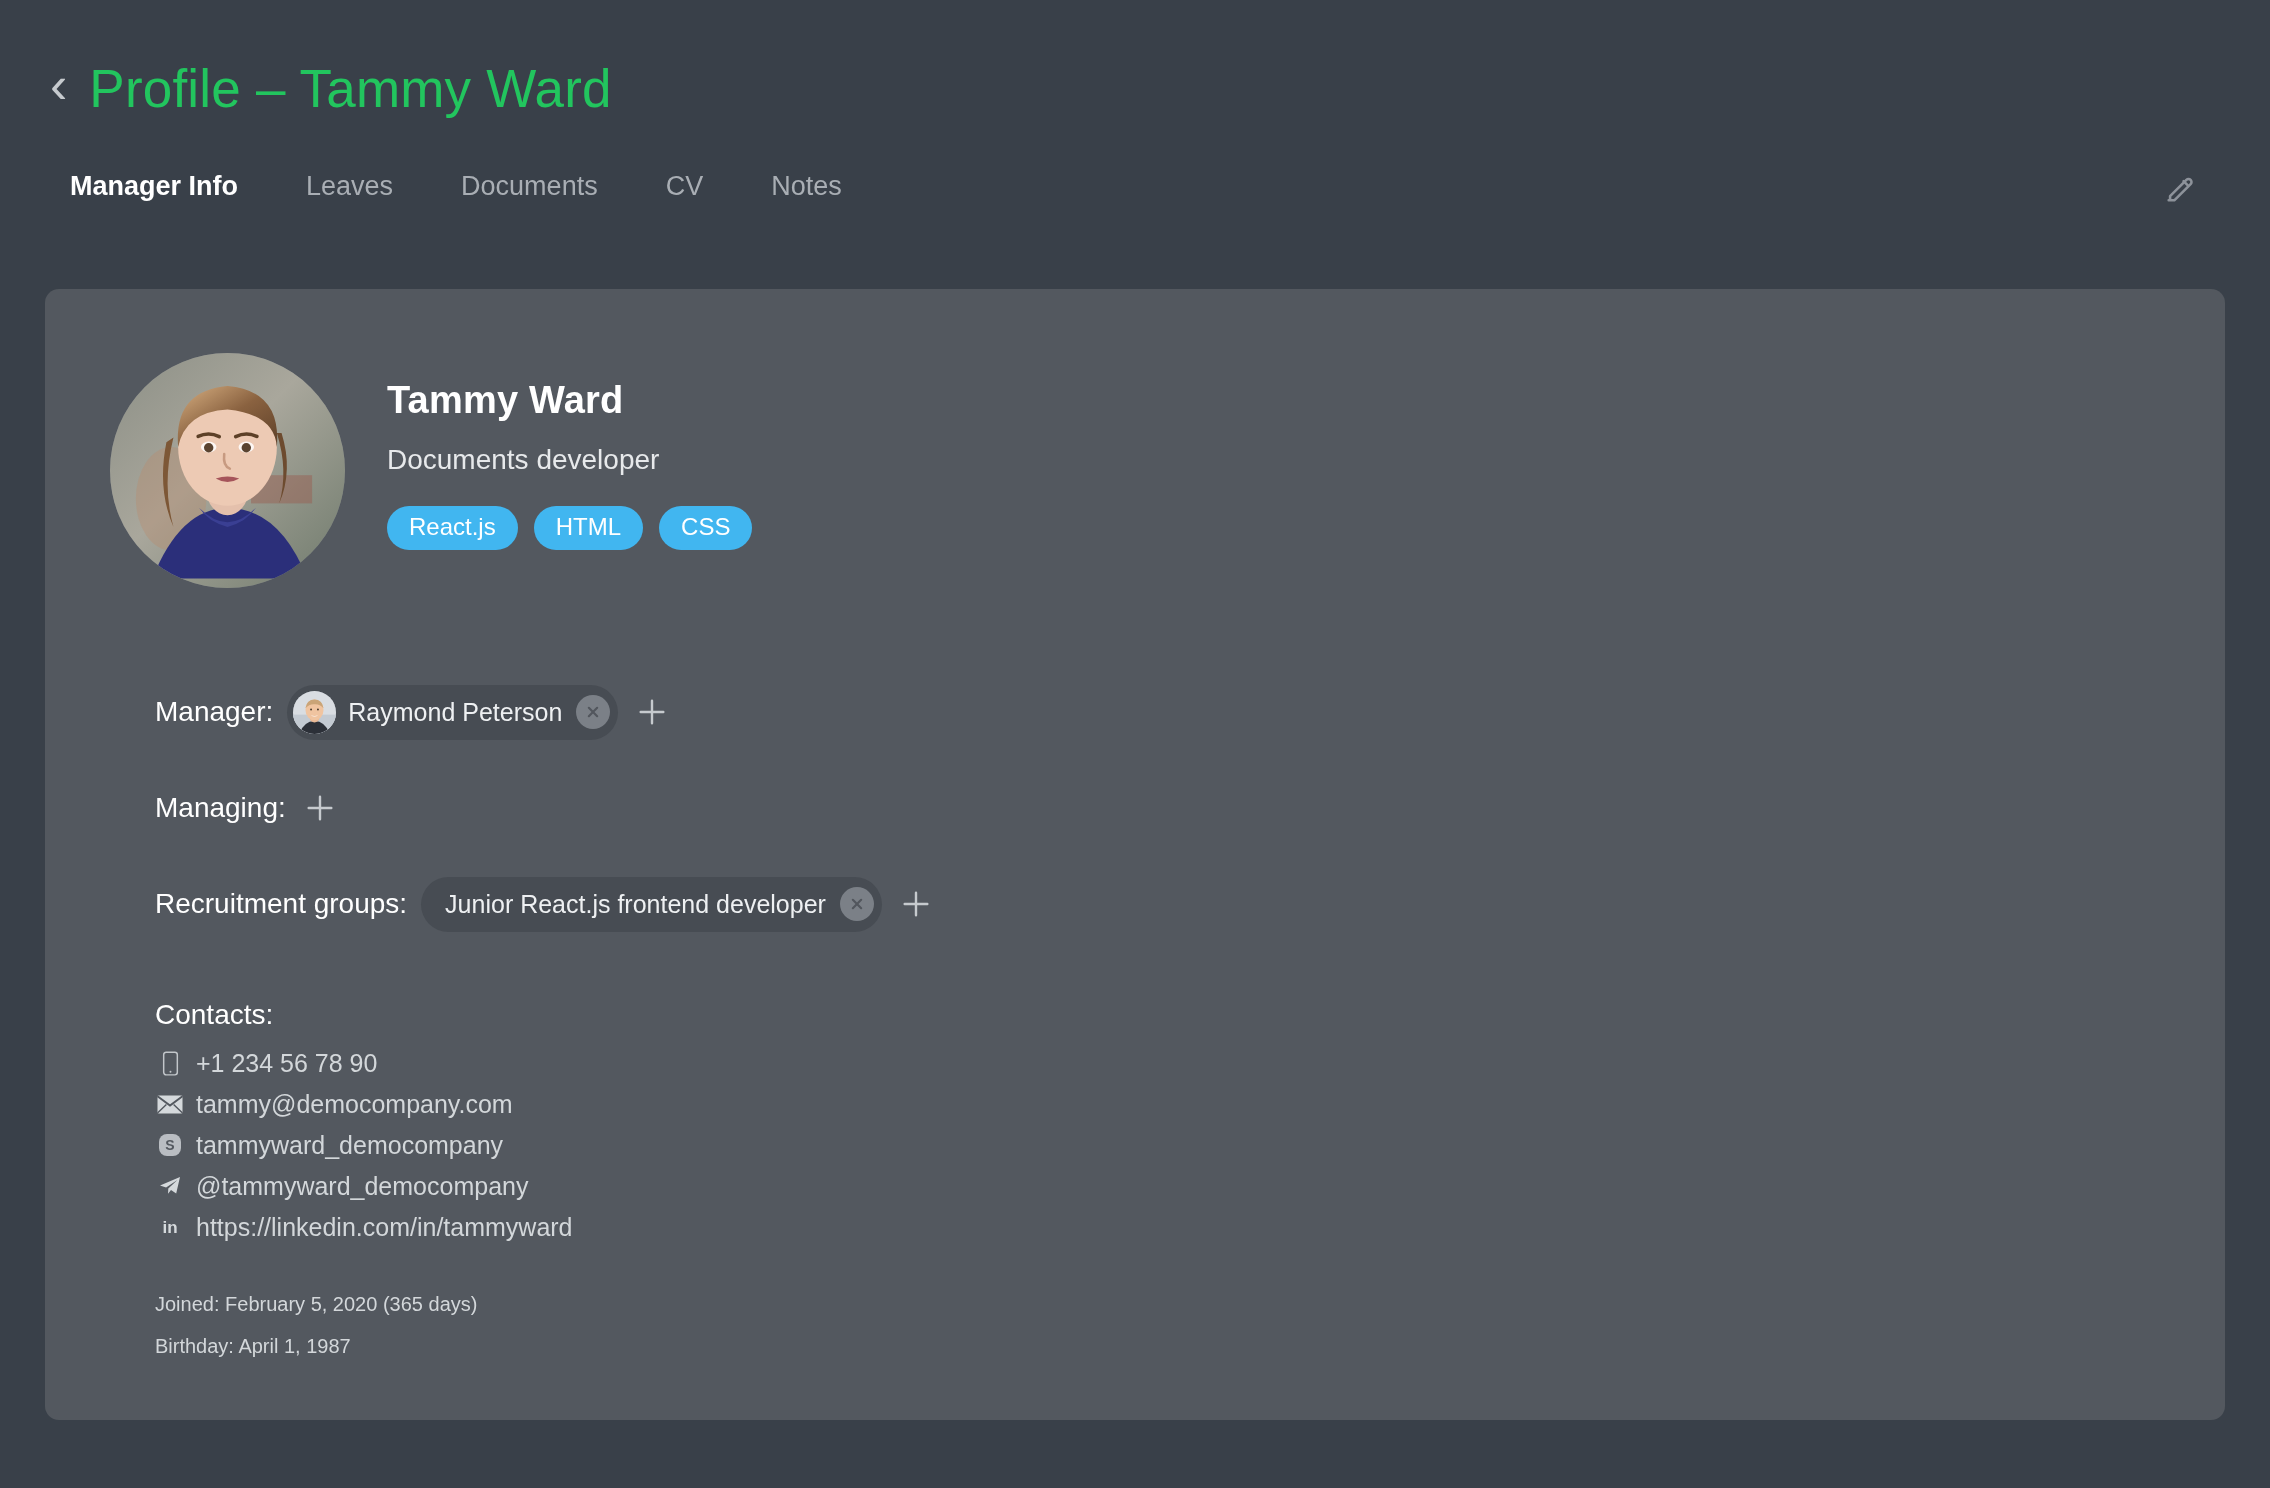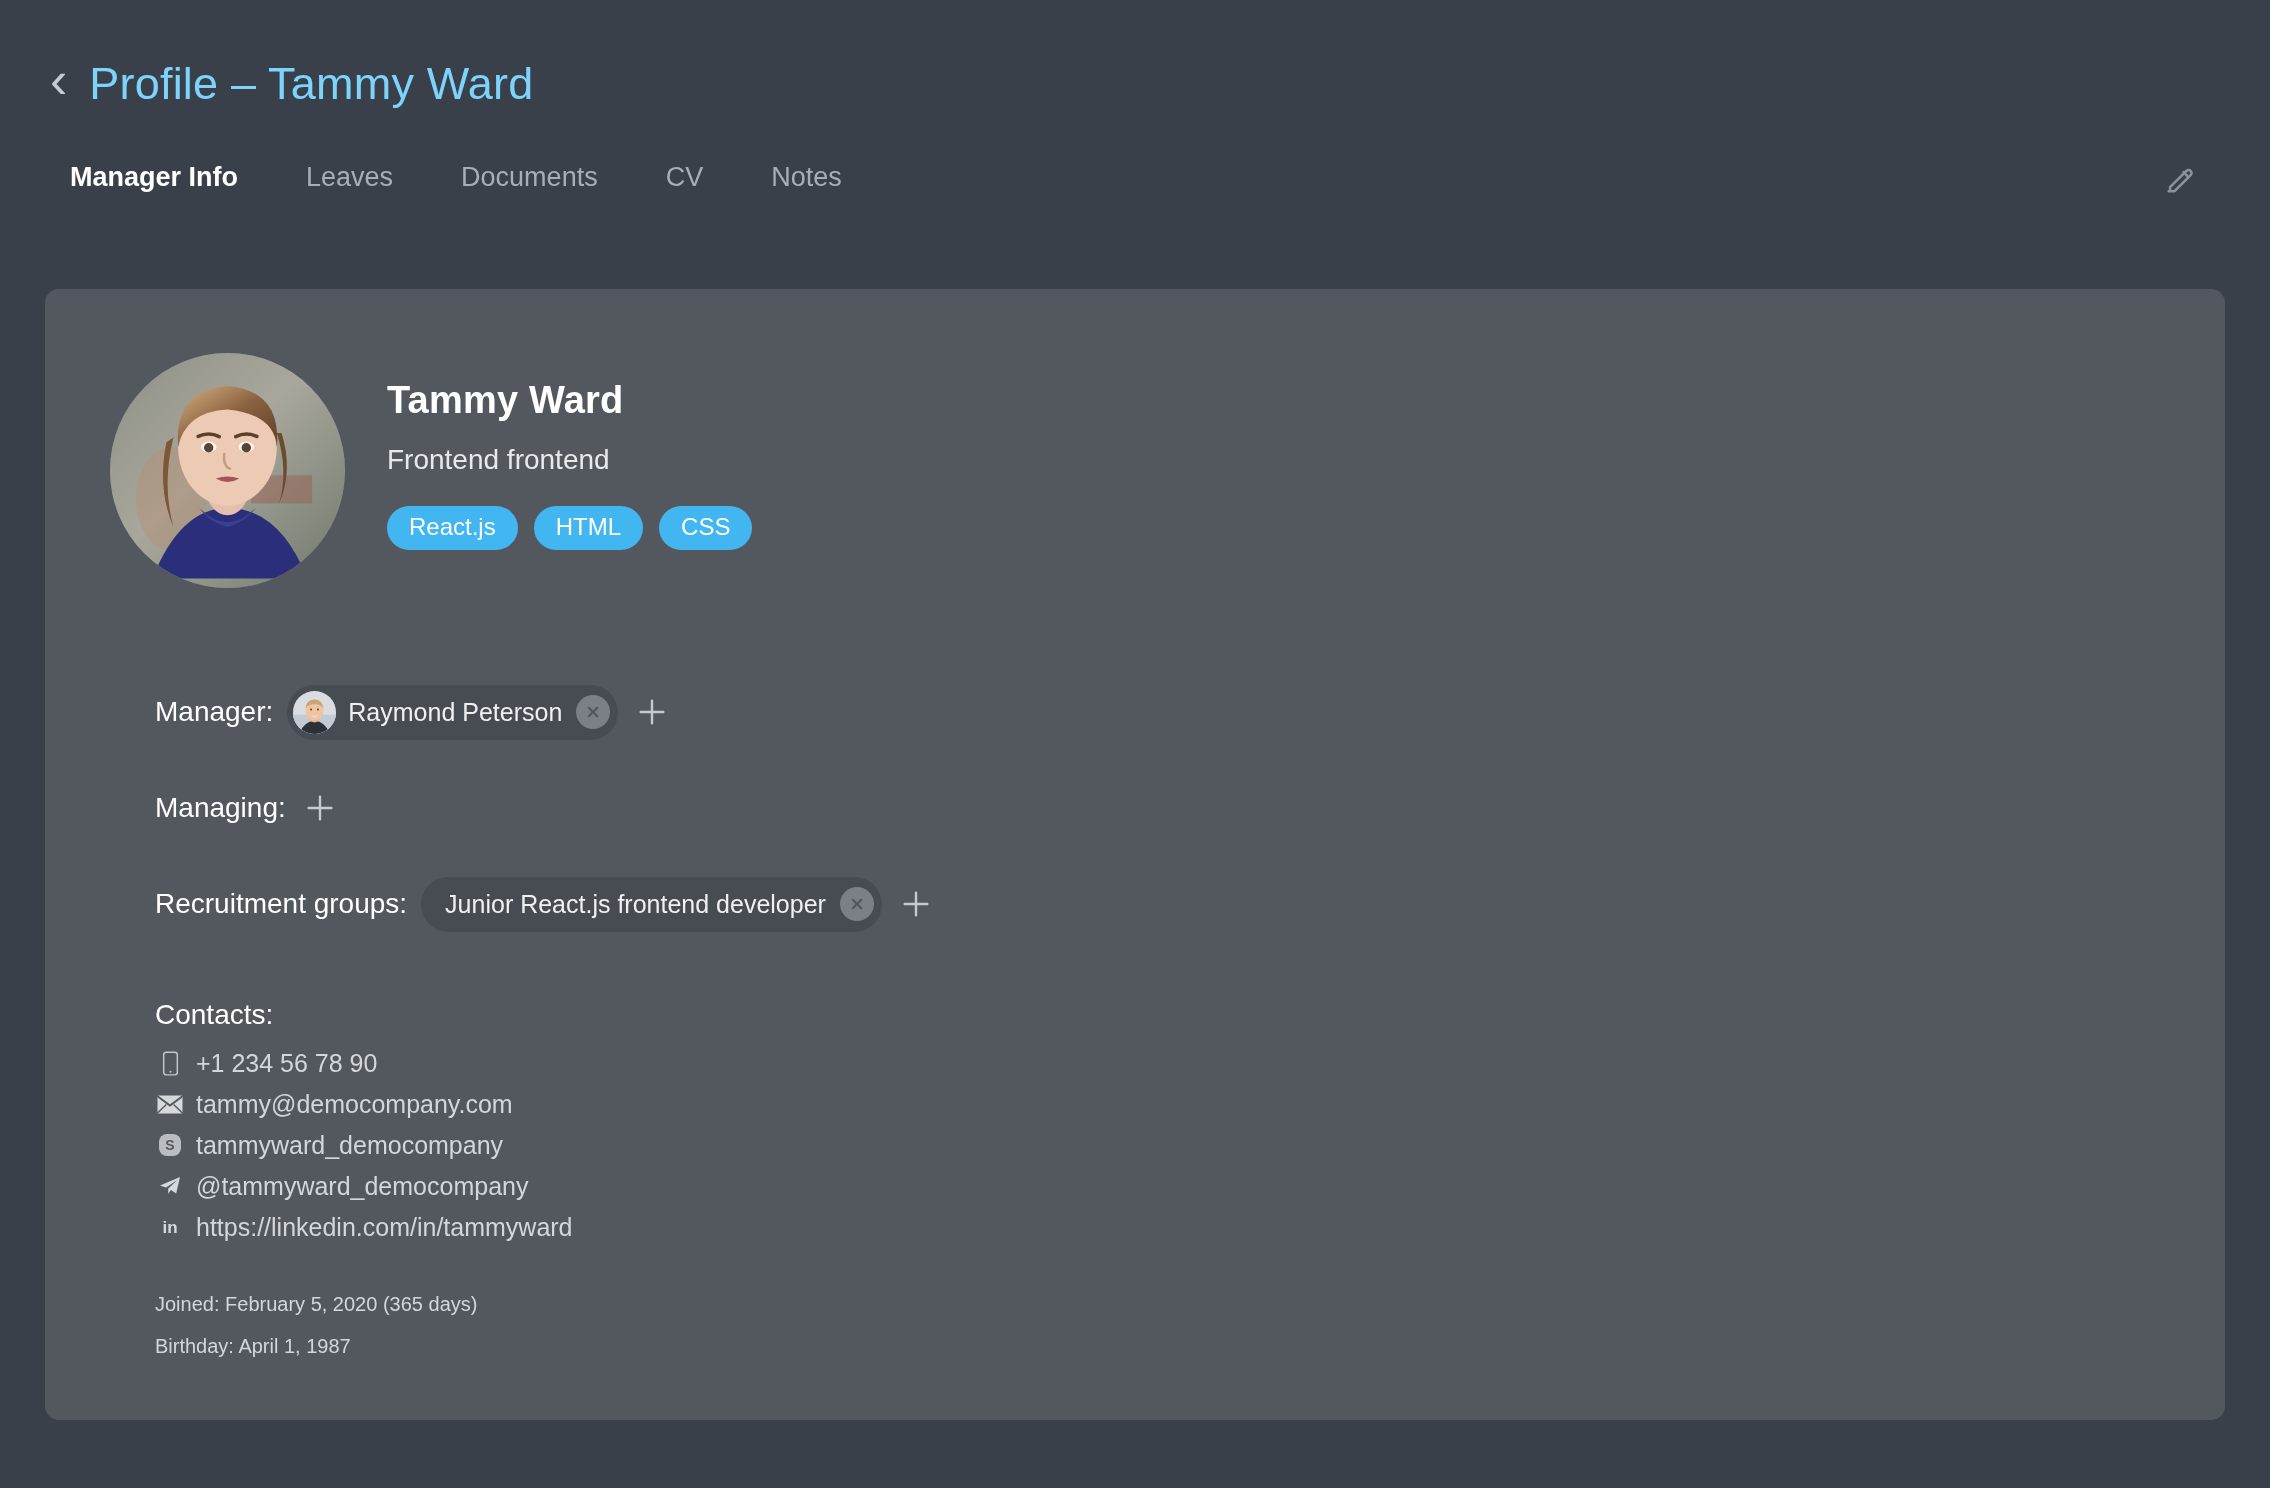--- a/index.html
+++ b/index.html
@@ -22,23 +22,23 @@
   .back-chevron {
     font-size: 52px;
     line-height: 1;
     color: #c6cace;
     font-weight: 300;
     cursor: pointer;
     position: relative;
     top: -4px;
   }
   .page-title {
-    font-size: 45px;
+    font-size: 53px;
     font-weight: 400;
-    color: #7dd3fc;
+    color: #22c55e;
     letter-spacing: 0.2px;
     white-space: nowrap;
   }
 
   
   .tabbar {
     display: flex;
     align-items: center;
     padding: 52px 0 0 70px;
     position: relative;
@@ -274,21 +274,21 @@
         <circle cx="58" cy="40.3" r="2" fill="#5a4330"></circle>
         <path d="M37.5 35.5 Q42 33.4 46.5 35.6" stroke="#5d4027" stroke-width="1.5" fill="none" stroke-linecap="round"></path>
         <path d="M53.5 35.6 Q58 33.4 62.5 35.5" stroke="#5d4027" stroke-width="1.5" fill="none" stroke-linecap="round"></path>
         <path d="M48.6 43 Q48 48 51 49.2" stroke="#c79a81" stroke-width="1.1" fill="none" stroke-linecap="round"></path>
         <path d="M45 53.4 Q50 51.6 55 53.4 Q50 56.4 45 53.4 Z" fill="#a5545a"></path>
       </svg>
     </div>
 
     <div class="identity-text">
       <div class="person-name">Tammy Ward</div>
-      <div class="person-role">Frontend frontend</div>
+      <div class="person-role">Documents developer</div>
       <div class="tags">
         <span class="tag">React.js</span>
         <span class="tag">HTML</span>
         <span class="tag">CSS</span>
       </div>
     </div>
   </div>
 
   <div class="fields">
 

